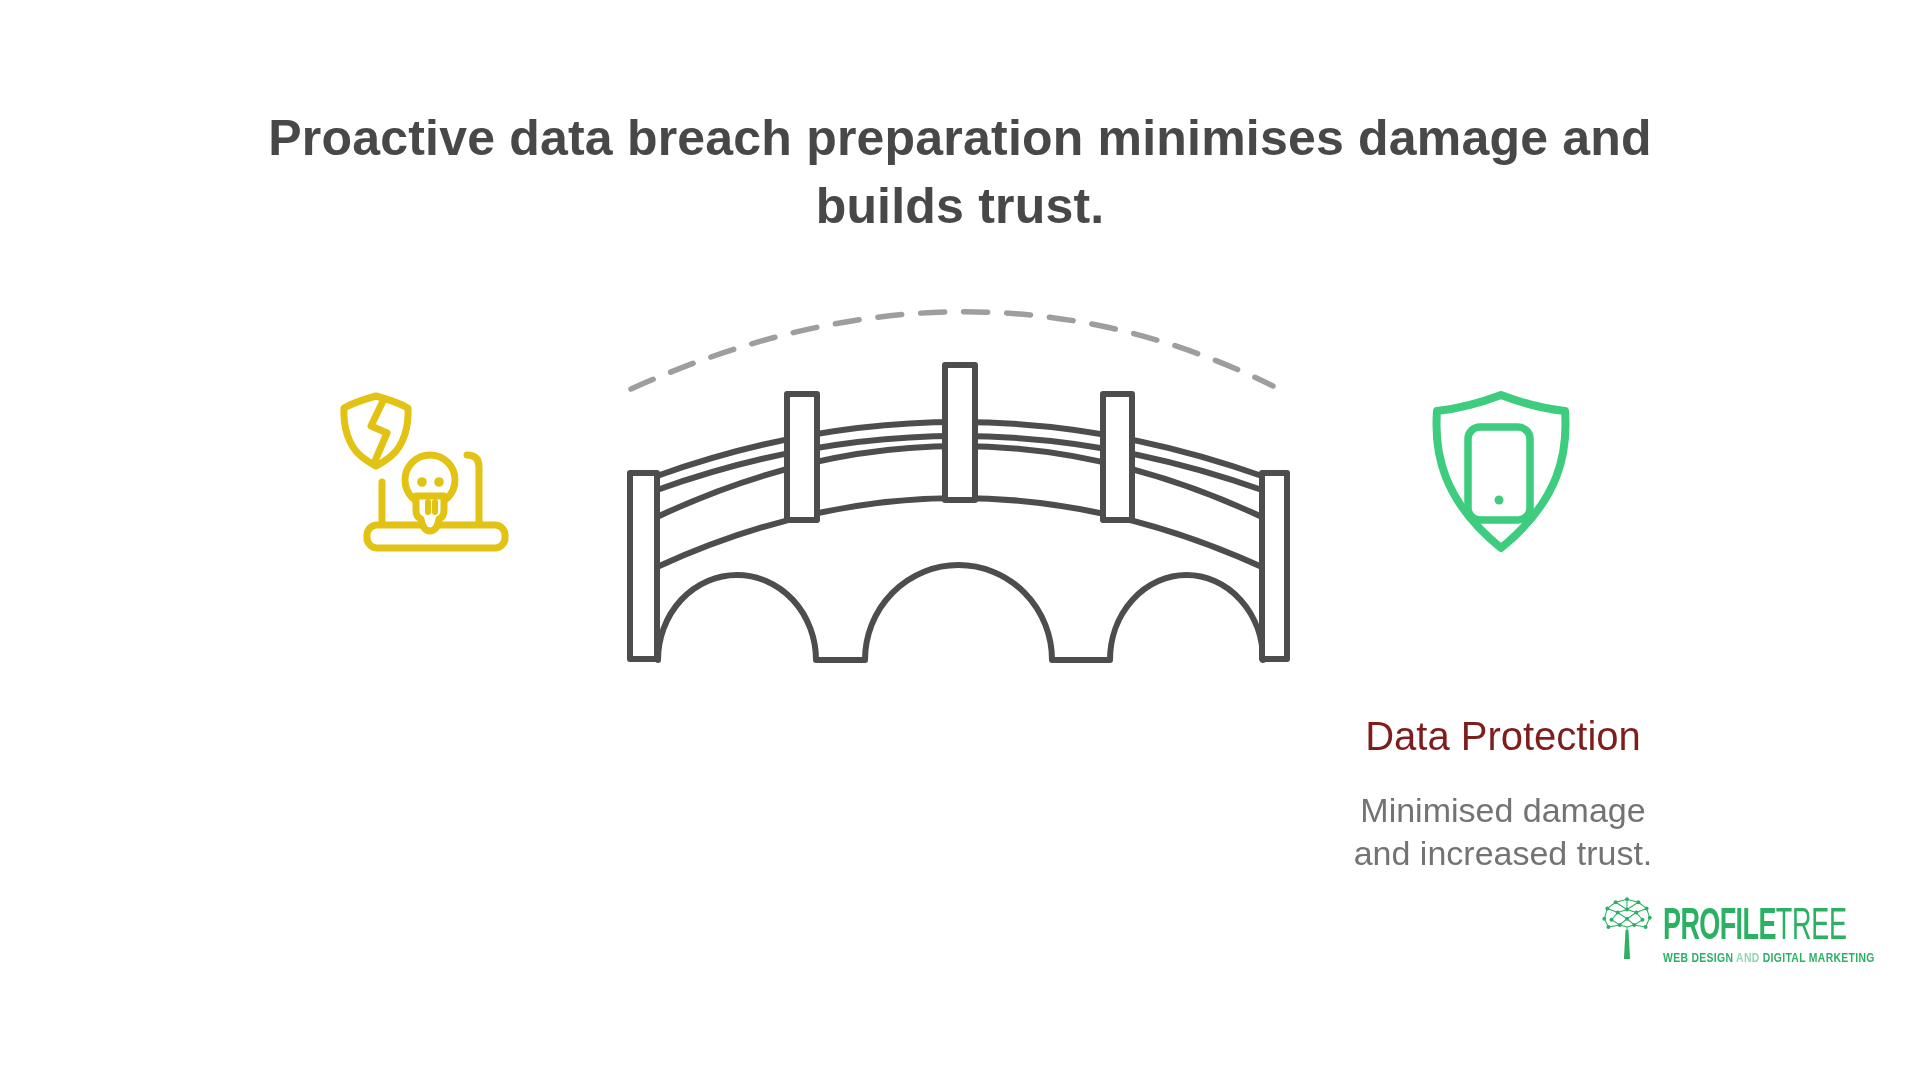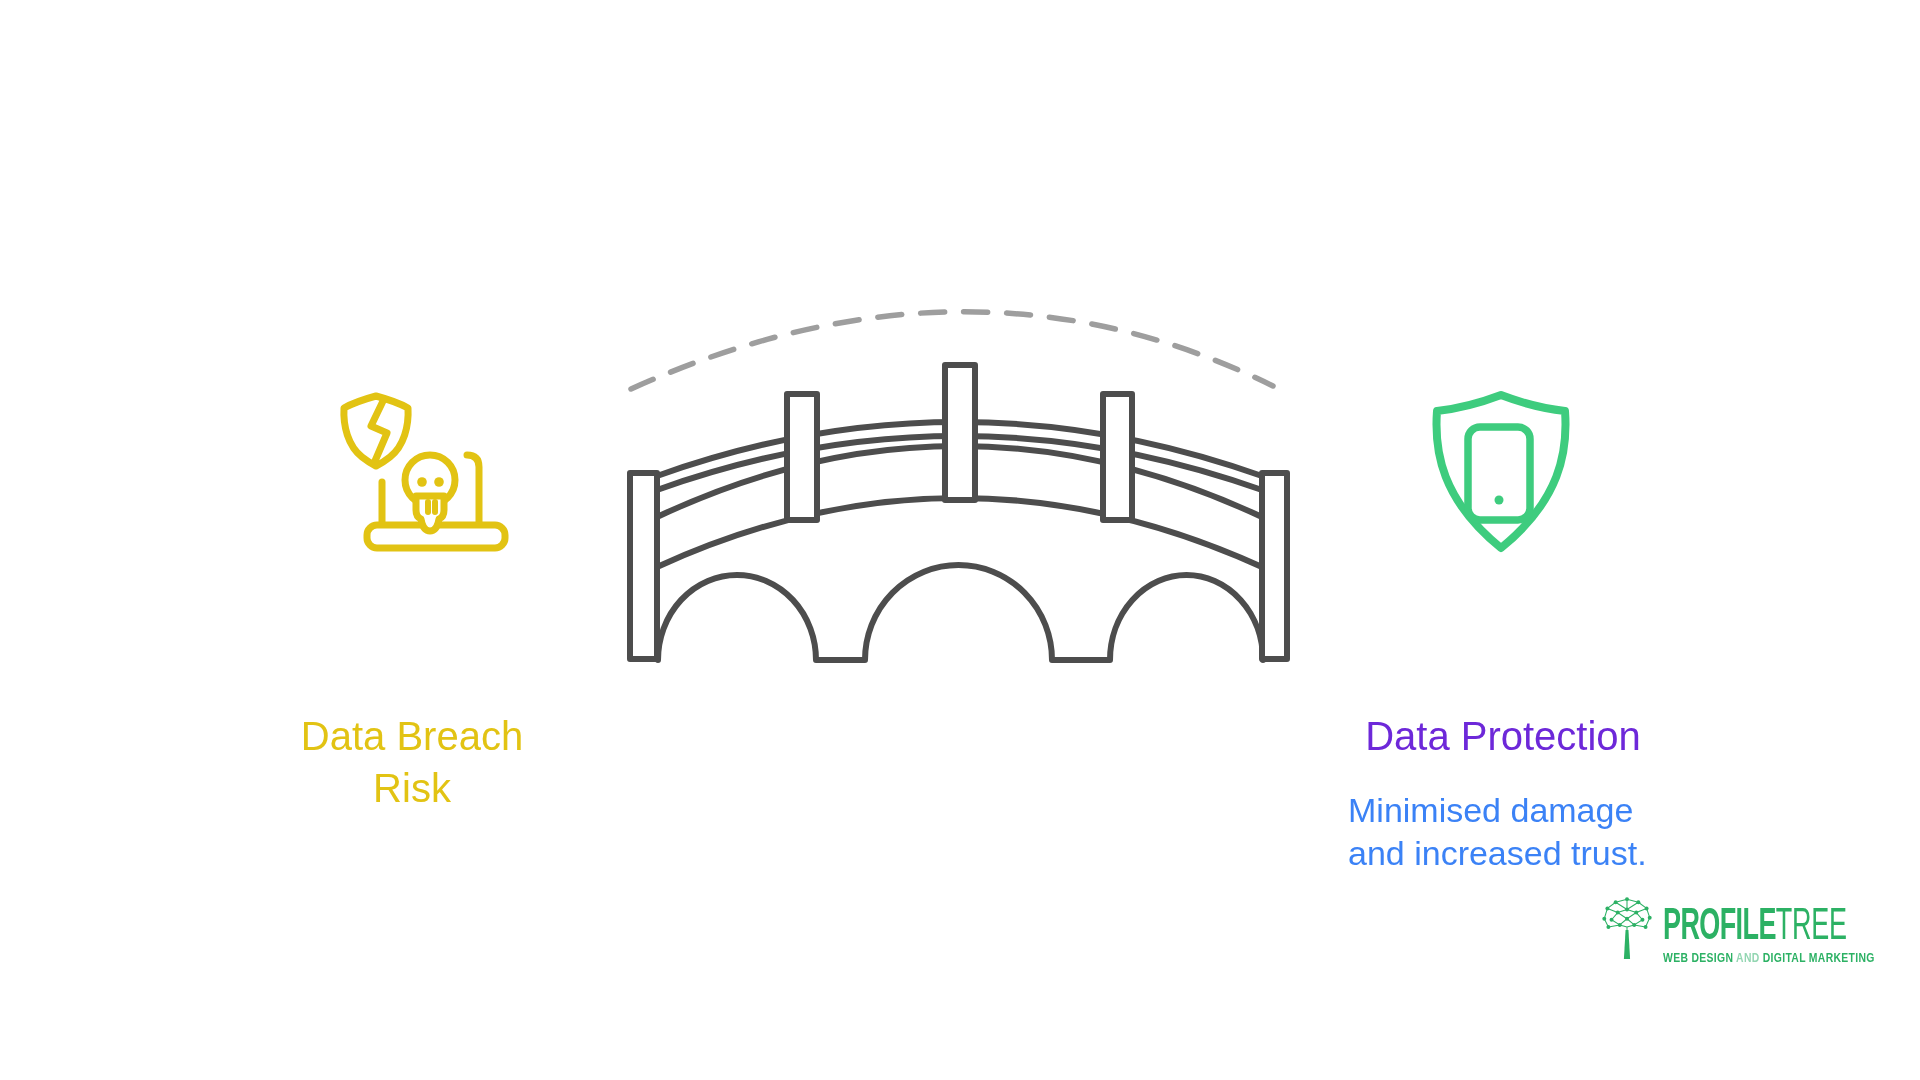--- a/index.html
+++ b/index.html
@@ -16,25 +16,25 @@
   }
 
   .icon-left   { position:absolute; left:335px; top:390px; width:180px; height:170px; }
   .icon-right  { position:absolute; left:1428px; top:390px; width:150px; height:165px; }
   .bridge-wrap { position:absolute; left:620px; top:280px; width:680px; height:400px; }
 
   .heading {
     position:absolute; text-align:center; font-size:40px; line-height:52px; font-weight:500;
   }
   .heading-left  { left:262px;  top:710px; width:300px; color:#E2C313; }
-  .heading-right { left:1353px; top:710px; width:300px; color:#6d28d9; }
+  .heading-right { left:1353px; top:710px; width:300px; color:#7f1d1d; }
 
   .body-text {
-    position:absolute; text-align:left; font-size:34px; line-height:43px; font-weight:400;
-    color:#3b82f6;
+    position:absolute; text-align:center; font-size:34px; line-height:43px; font-weight:400;
+    color:#737373;
   }
   .body-left  { left:262px;  top:846px; width:300px; }
   .body-right { left:1348px; top:789px; width:310px; }
 
   .logo {
     position:absolute; left:1600px; top:895px; display:flex; align-items:flex-start; gap:9px;
   }
   .logo-tree { width:54px; height:64px; flex:0 0 auto; }
   .logo-text { padding-top:6px; }
   .logo-name {
@@ -48,20 +48,22 @@
     letter-spacing:0.4px; white-space:nowrap;
     transform:scaleX(0.80); transform-origin:left center;
   }
   .logo-tagline .and-light { color:#93D6B2; }
 </style>
 </head>
 <body>
 
 <div class="canvas">
 
+  <div class="title prewrap">Proactive data breach preparation minimises damage and
+builds trust.</div>
 
   <svg class="icon-left" viewBox="0 0 180 170">
     <g fill="none" stroke="#E2C313" stroke-width="7" stroke-linecap="round" stroke-linejoin="round">
 
       <path d="M 41,6 C 30,9 18,13 9,18 C 8,36 13,56 27,67 C 32,71 37,74 41,76 C 45,74 50,71 55,67 C 69,56 74,36 73,18 C 64,13 52,9 41,6 Z"></path>
       <path d="M 49,9 L 36,36 L 52,43 L 40,71"></path>
 
       <path d="M 47,92 L 47,135"></path>
       <path d="M 132,65 Q 144,65 144,77 L 144,135"></path>
 
@@ -98,22 +100,20 @@
   </svg>
 
   <svg class="icon-right" viewBox="0 0 150 165">
     <g fill="none" stroke="#3ECC7E" stroke-width="8" stroke-linecap="round" stroke-linejoin="round">
       <path d="M 73,5 C 52,13 27,19 9,21 C 6,62 14,110 73,158 C 132,110 140,62 137,21 C 119,19 94,13 73,5 Z"></path>
       <rect x="40" y="37" width="62" height="93" rx="12" stroke-width="7.5"></rect>
     </g>
     <circle cx="71" cy="110" r="4.5" fill="#3ECC7E"></circle>
   </svg>
 
-  <div class="heading heading-left prewrap">Data Breach
-Risk</div>
 
   <div class="heading heading-right prewrap">Data Protection</div>
   <div class="body-text body-right prewrap">Minimised damage
 and increased trust.</div>
 
   <div class="logo">
     <svg class="logo-tree" viewBox="0 0 52 62">
       <g stroke="#2CB164" stroke-width="1">
         <path d="M26,4 L15,7 M15,7 L7,13 M7,13 L4,23 M4,23 L8,31 M26,4 L37,7 M37,7 L45,13 M45,13 L48,22 M48,22 L44,31
                  M26,4 L26,14 M15,7 L26,14 M37,7 L26,14 M7,13 L17,17 M45,13 L35,17 M26,14 L17,17 M26,14 L35,17

